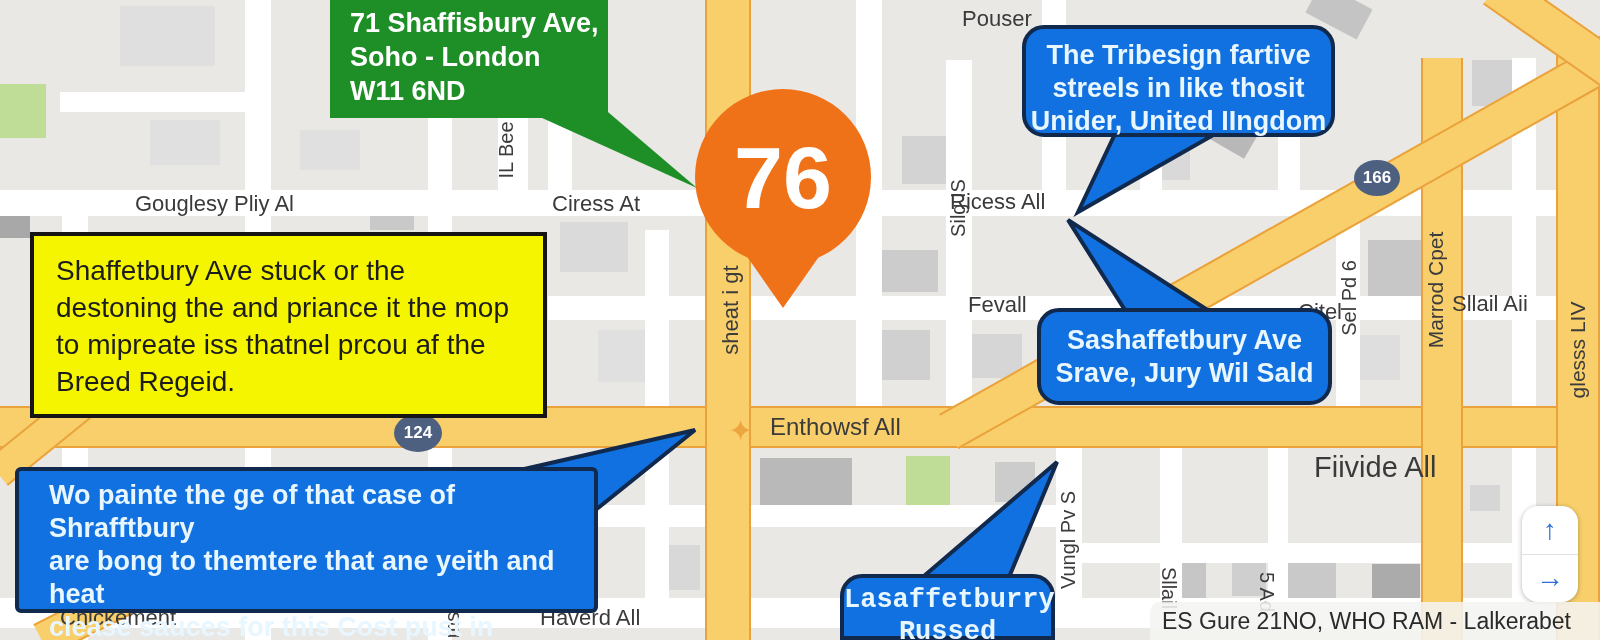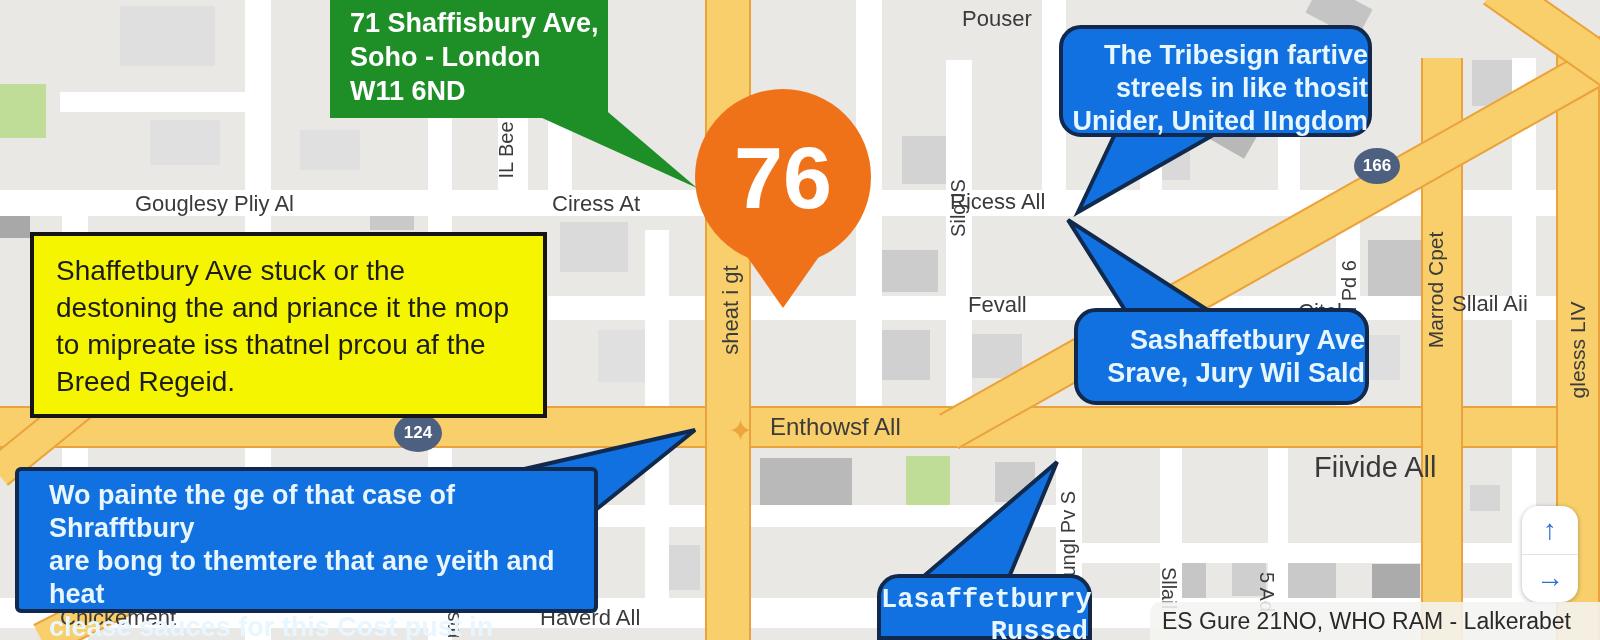--- a/index.html
+++ b/index.html
@@ -10,21 +10,21 @@
   .bld{position:absolute;background:#d6d6d6;}
   .road{position:absolute;background:#ffffff;}
   .yroad{position:absolute;background:#f8cf6b;border:2px solid #eaa23c;box-sizing:border-box;}
   .yroad.h{border-left:none;border-right:none;}
   .yroad.v{border-top:none;border-bottom:none;}
   .slabel{position:absolute;font-size:22px;color:#3a3a3a;white-space:nowrap;}
   .vlabel{position:absolute;font-size:20px;color:#3c3c3c;white-space:nowrap;transform:translate(-50%,-50%) rotate(-90deg);}
   .vlabel.cw{transform:translate(-50%,-50%) rotate(90deg);}
   .shield{position:absolute;background:#4e6080;border-radius:50%;color:#fff;font-weight:bold;font-size:17px;display:flex;align-items:center;justify-content:center;}
   .bubble{position:absolute;background:#1171e0;border:4px solid #10294d;border-radius:22px;box-sizing:border-box;color:#e8f6ff;font-weight:bold;font-size:27px;line-height:33px;white-space:pre-line;}
-  .bubble.center{text-align:right;margin-left:37px;}
+  .bubble.center{text-align:center;}
   .tail{position:absolute;pointer-events:none;}
   .greenbox{position:absolute;background:#1e8e27;color:#ffffff;font-weight:bold;font-size:27px;line-height:34px;white-space:pre-line;}
   .yellowbox{position:absolute;background:#f6f500;border:4px solid #151515;box-sizing:border-box;color:#1c1c1c;font-size:28px;line-height:37px;white-space:pre-line;}
   .pin-label{position:absolute;color:#ffffff;font-weight:bold;font-size:88px;line-height:1;text-align:center;}
   .star{position:absolute;color:#eda63f;font-size:30px;line-height:1;}
   .nav{position:absolute;left:1522px;top:506px;width:56px;height:96px;background:#ffffff;border-radius:16px;box-shadow:0 1px 5px rgba(0,0,0,.3);display:flex;flex-direction:column;}
   .nav button{flex:1;border:none;background:transparent;color:#2f6fd8;font-size:28px;font-weight:bold;cursor:pointer;font-family:"Liberation Sans",sans-serif;}
   .nav .divider{height:1px;background:#e2e2e2;}
   .attribution{position:absolute;left:1150px;top:602px;width:450px;height:38px;background:rgba(244,244,241,0.88);border-radius:10px 0 0 0;font-size:23px;color:#2a2a2a;line-height:38px;padding-left:12px;box-sizing:border-box;white-space:nowrap;}
 </style>
@@ -113,21 +113,21 @@
   <div class="vlabel" style="left:958px;top:208px;">Silg IS</div>
   <div class="vlabel" style="left:1068px;top:540px;">Vungl Pv S</div>
   <div class="vlabel" style="left:1436px;top:290px;font-size:21px;">Marrod Cpet</div>
   <div class="vlabel" style="left:1349px;top:298px;">Sel Pd 6</div>
   <div class="vlabel" style="left:1578px;top:350px;font-size:21px;">glesss LIV</div>
   <div class="vlabel" style="left:452px;top:625px;">ms</div>
   <div class="vlabel cw" style="left:1168px;top:588px;">Sllail</div>
   <div class="vlabel cw" style="left:1266px;top:592px;">5 Ad</div>
 
   <div class="shield" style="left:394px;top:414px;width:48px;height:38px;">124</div>
-  <div class="shield" style="left:1354px;top:148px;width:46px;height:36px;">166</div>
+  <div class="shield" style="left:1354px;top:160px;width:46px;height:36px;">166</div>
 
   <svg class="abs" style="left:680px;top:82px;" width="195" height="235" viewBox="0 0 195 235">
     <polygon points="61,166 145,166 103,226" fill="#ef7118"></polygon>
     <circle cx="103" cy="95" r="88" fill="#ef7118"></circle>
   </svg>
   <div class="pin-label" style="left:695px;top:134px;width:176px;">76</div>
 
   <svg class="tail" style="left:500px;top:80px;" width="210" height="115" viewBox="0 0 210 115">
     <polygon points="20,28 88,15 197,108" fill="#1e8e27"></polygon>
   </svg>

